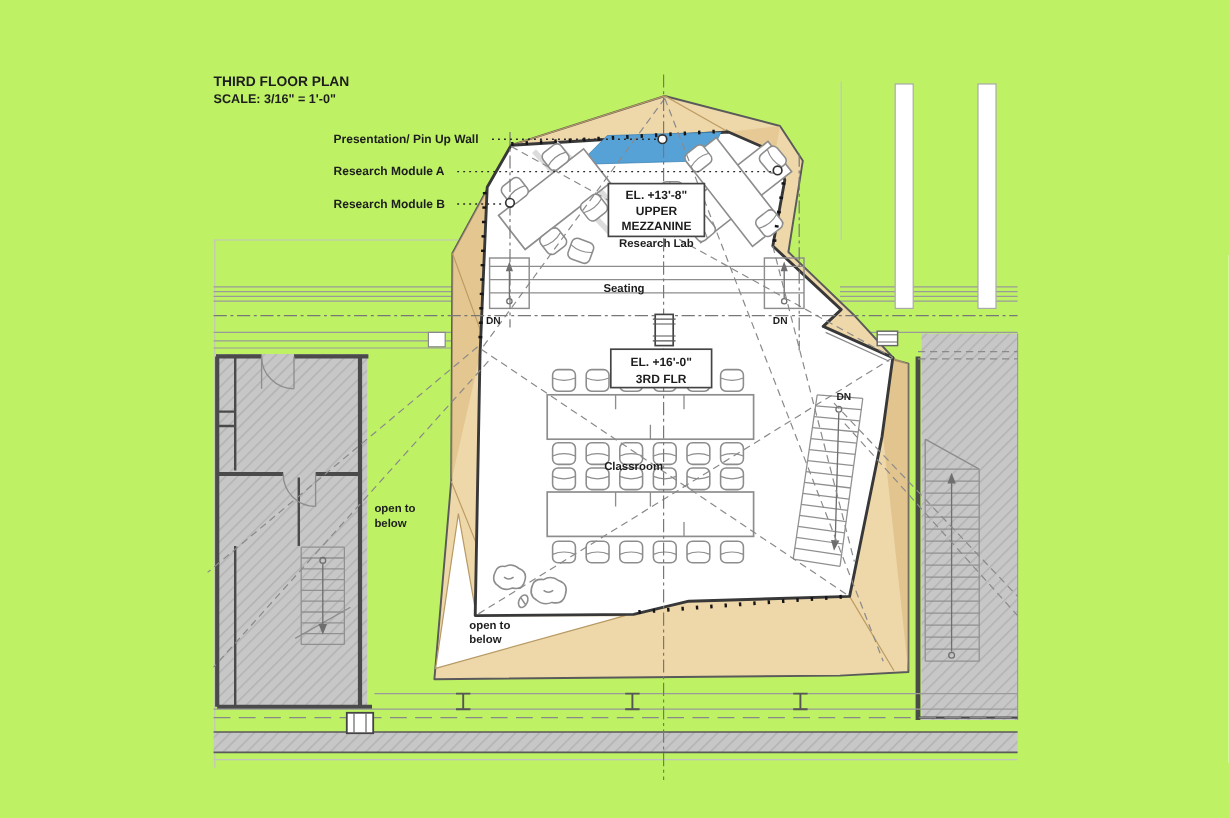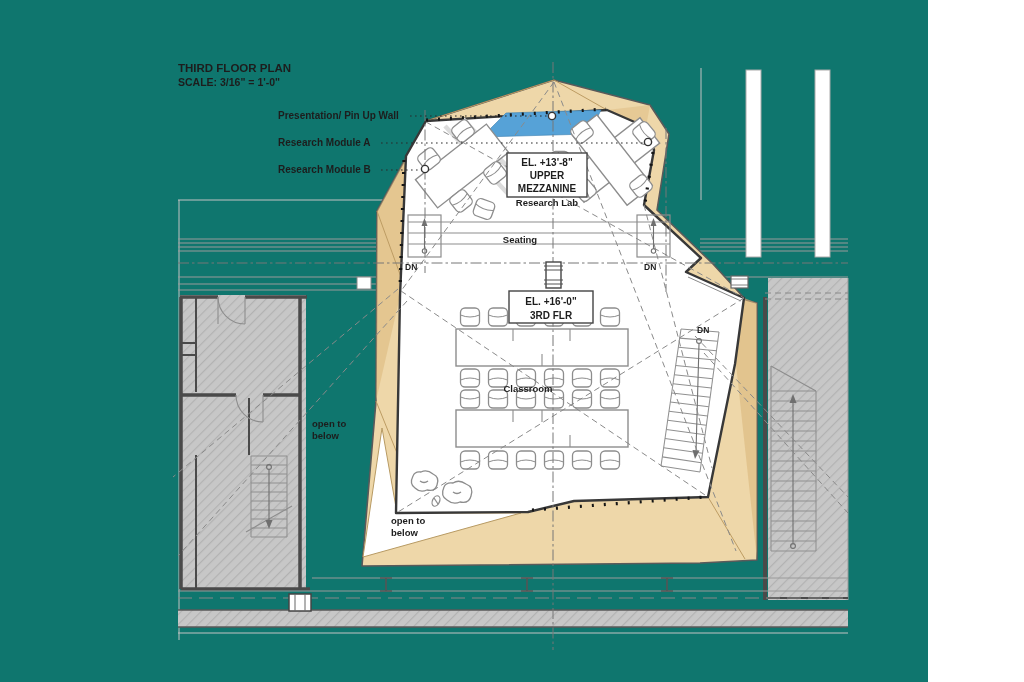--- a/index.html
+++ b/index.html
@@ -1,16 +1,16 @@
 <!DOCTYPE html>
 <html style="--wood: #eed7a9; --wood_dark: #d9b578; --accent_blue: #56a2d7; --hatch_gray: #c7c7c7; --wall_dark: #4a4a4a; --line_gray: #9a9a9a; --outline: #383838;"><head>
 <meta charset="utf-8">
 <style>
   html,body{margin:0;padding:0;background:#ffffff;}
-  .canvas{position:relative;width:928px;height:682px;background:#0f766e;overflow:hidden;
+  .canvas{position:relative;width:1024px;height:682px;background:#bef264;overflow:hidden;
           font-family:"Liberation Sans",sans-serif;}
   svg{position:absolute;left:0;top:0;}
   .t{font-family:"Liberation Sans",sans-serif;fill:#1d1d1d;}
   .ctx{stroke:var(--line_gray,#9a9a9a);stroke-width:1;fill:none;}
   .ctx2{stroke:#c3c3c3;stroke-width:1;fill:none;}
   .wall{stroke:var(--wall_dark,#4a4a4a);fill:none;}
   .thin{stroke:#8d8d8d;stroke-width:1.1;fill:none;}
   .dsh{stroke:#8a8a8a;stroke-width:1;fill:none;stroke-dasharray:6 4;}
   .cl{stroke:#777;stroke-width:1;fill:none;stroke-dasharray:11 3 2.5 3;}
   .dshL{stroke:#888;stroke-width:1.2;fill:none;stroke-dasharray:14 7;}

